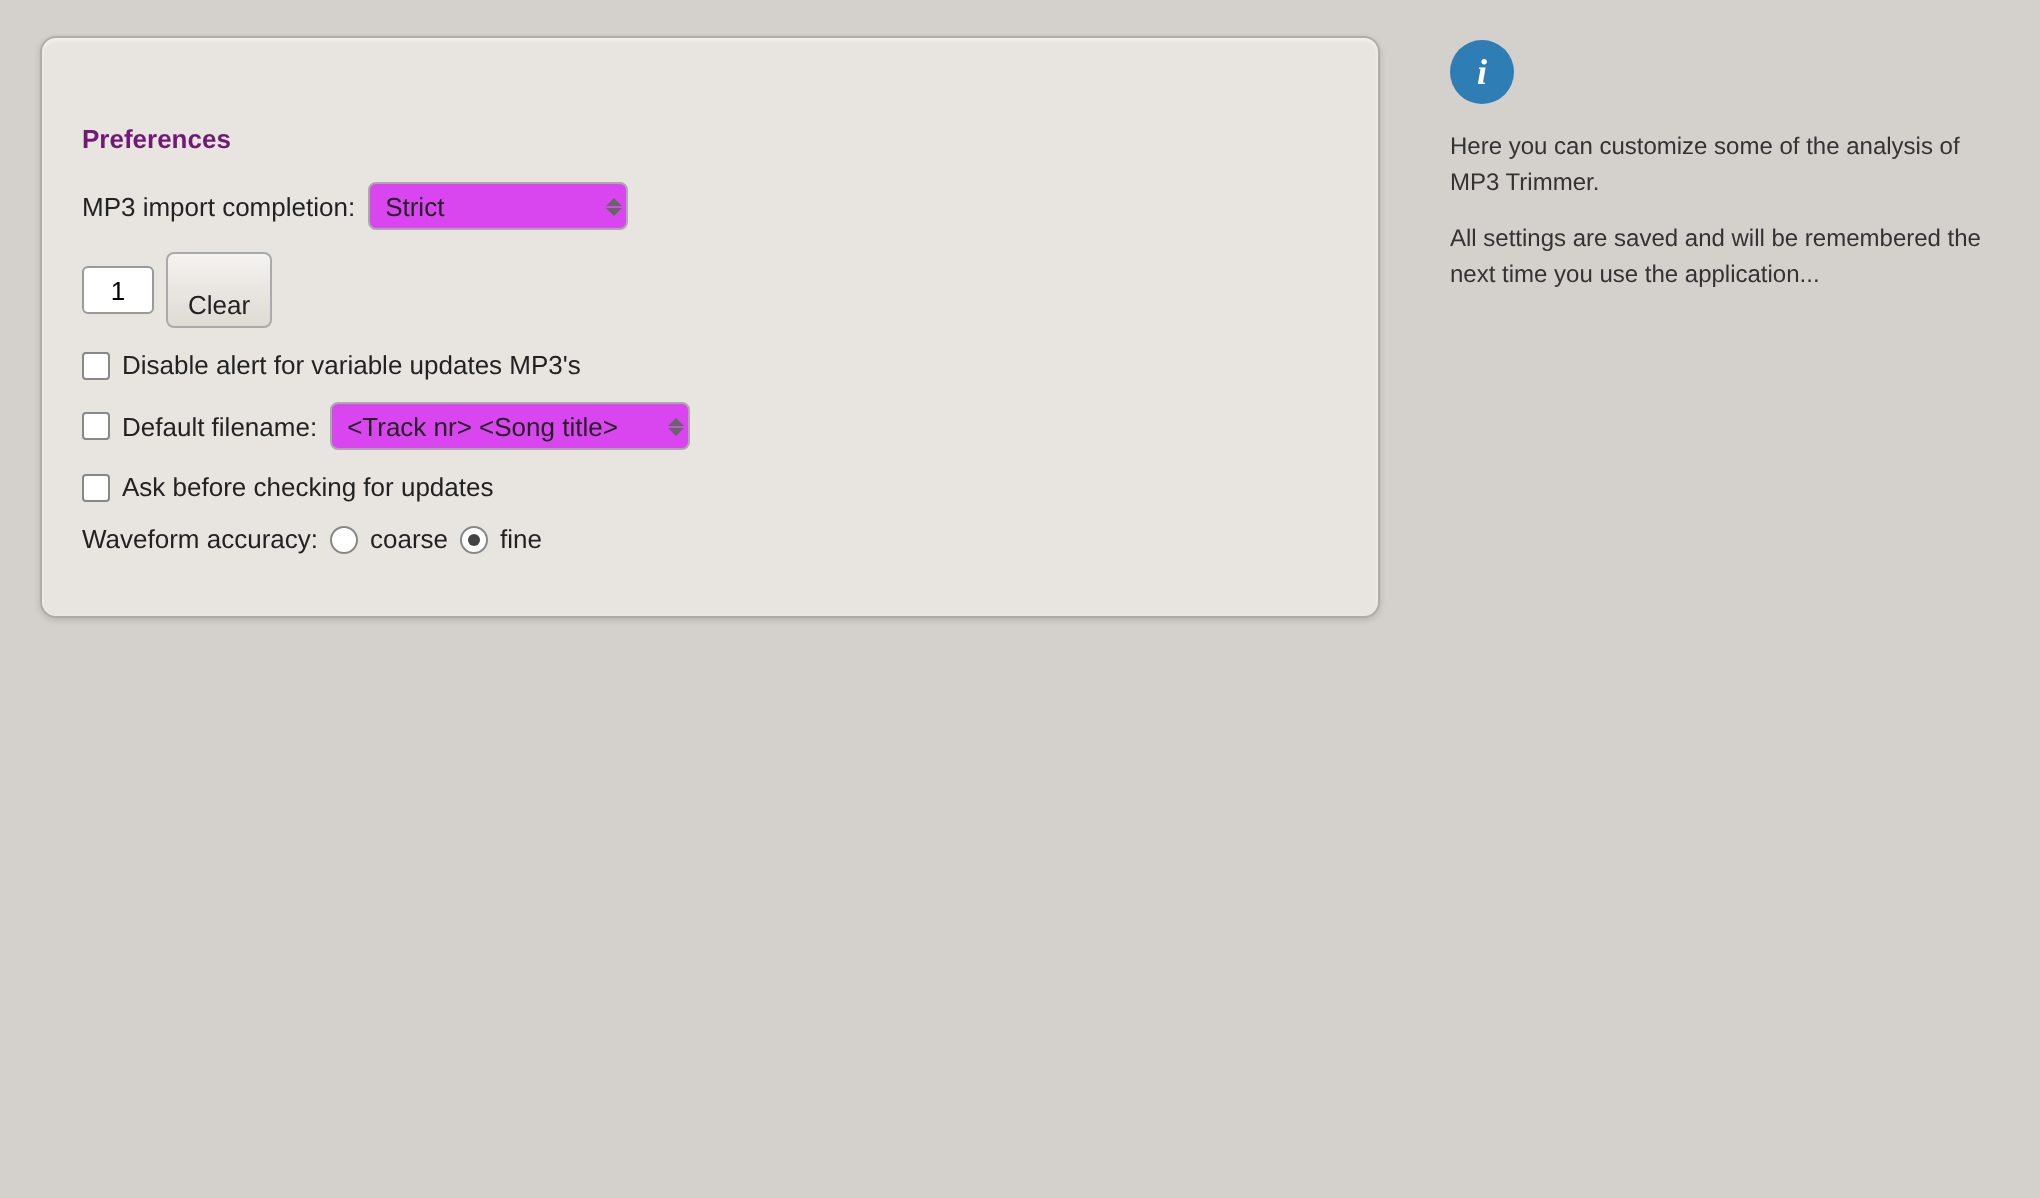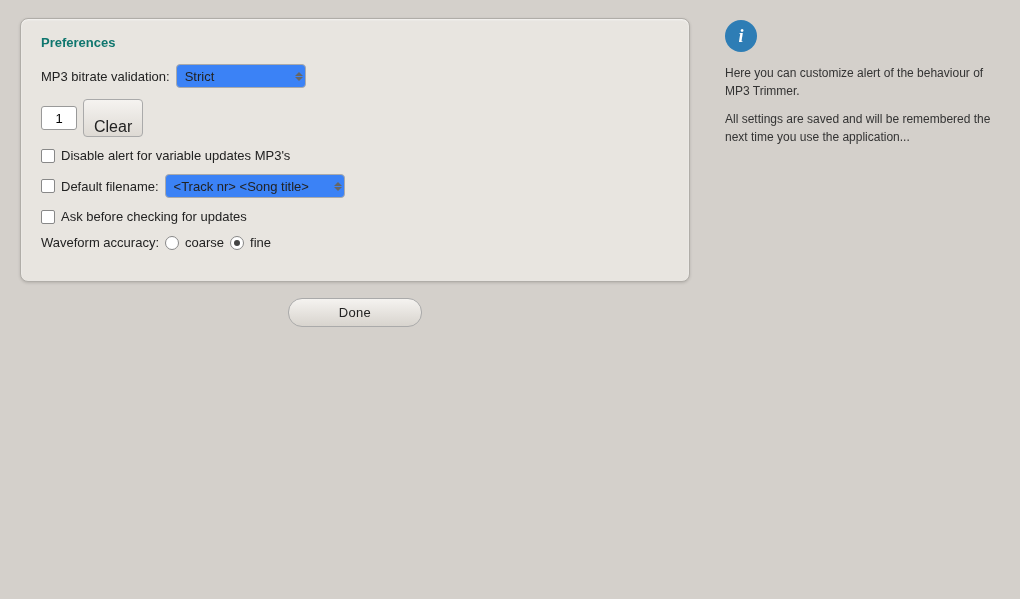--- a/index.html
+++ b/index.html
@@ -28,22 +28,23 @@
       border: 1px solid #b0ada8;
       border-radius: 8px;
       width: 670px;
       padding: 16px 20px 20px 20px;
       box-shadow: inset 0 1px 2px rgba(255,255,255,0.6), 0 1px 3px rgba(0,0,0,0.15);
     }
 
     .prefs-title {
       font-size: 13px;
       font-weight: bold;
-      color: #0f766e;
+      color: #701a75;
       margin-bottom: 14px;
+      margin-top: 27px;
     }
 
     .row {
       display: flex;
       align-items: center;
       margin-bottom: 11px;
       gap: 6px;
     }
 
     .row label {
@@ -53,21 +54,21 @@
 
     .select-wrapper {
       position: relative;
       display: inline-flex;
       align-items: center;
     }
 
     .select-wrapper select {
       -webkit-appearance: none;
       appearance: none;
-      background: #3b82f6;
+      background: #d946ef;
       border: 1px solid #aaa;
       border-radius: 4px;
       padding: 2px 22px 2px 8px;
       font-size: 13px;
       color: #222;
       cursor: pointer;
       height: 24px;
       min-width: 130px;
     }
 
@@ -106,21 +107,21 @@
       width: 36px;
       text-align: center;
     }
 
     
     .mac-button-small {
       background: linear-gradient(to bottom, #f5f3f0, #dedad4);
       border: 1px solid #aaa;
       border-radius: 4px;
       padding: 18px 10px;
-      font-size: 16px;
+      font-size: 13px;
       cursor: pointer;
       height: 24px;
       color: #222;
     }
 
     
     .mac-checkbox {
       width: 14px;
       height: 14px;
       border: 1px solid #888;
@@ -227,21 +228,21 @@
     }
   </style>
 </head>
 <body>
 
 <div class="left-panel">
   <div class="prefs-box">
     <div class="prefs-title">Preferences</div>
 
     <div class="row">
-      <label>MP3 bitrate validation:</label>
+      <label>MP3 import completion:</label>
       <div class="select-wrapper">
         <select>
           <option>Strict</option>
           <option>Lenient</option>
           <option>None</option>
         </select>
         <div class="select-arrows">
           <div class="arrow-up"></div>
           <div class="arrow-down"></div>
         </div>
@@ -284,24 +285,21 @@
     <div class="row">
       <label>Waveform accuracy:</label>
       <div class="mac-radio"></div>
       <label>coarse</label>
       <div class="mac-radio checked"></div>
       <label>fine</label>
     </div>
 
   </div>
 
-  <div class="done-button-wrap">
-    <button class="done-button">Done</button>
-  </div>
 </div>
 
 <div class="right-panel">
   <div class="info-icon">i</div>
   <div class="info-text">
-    <p>Here you can customize alert of the behaviour of MP3 Trimmer.</p>
+    <p>Here you can customize some of the analysis of MP3 Trimmer.</p>
     <p>All settings are saved and will be remembered the next time you use the application...</p>
   </div>
 </div>
 
 </body></html>

